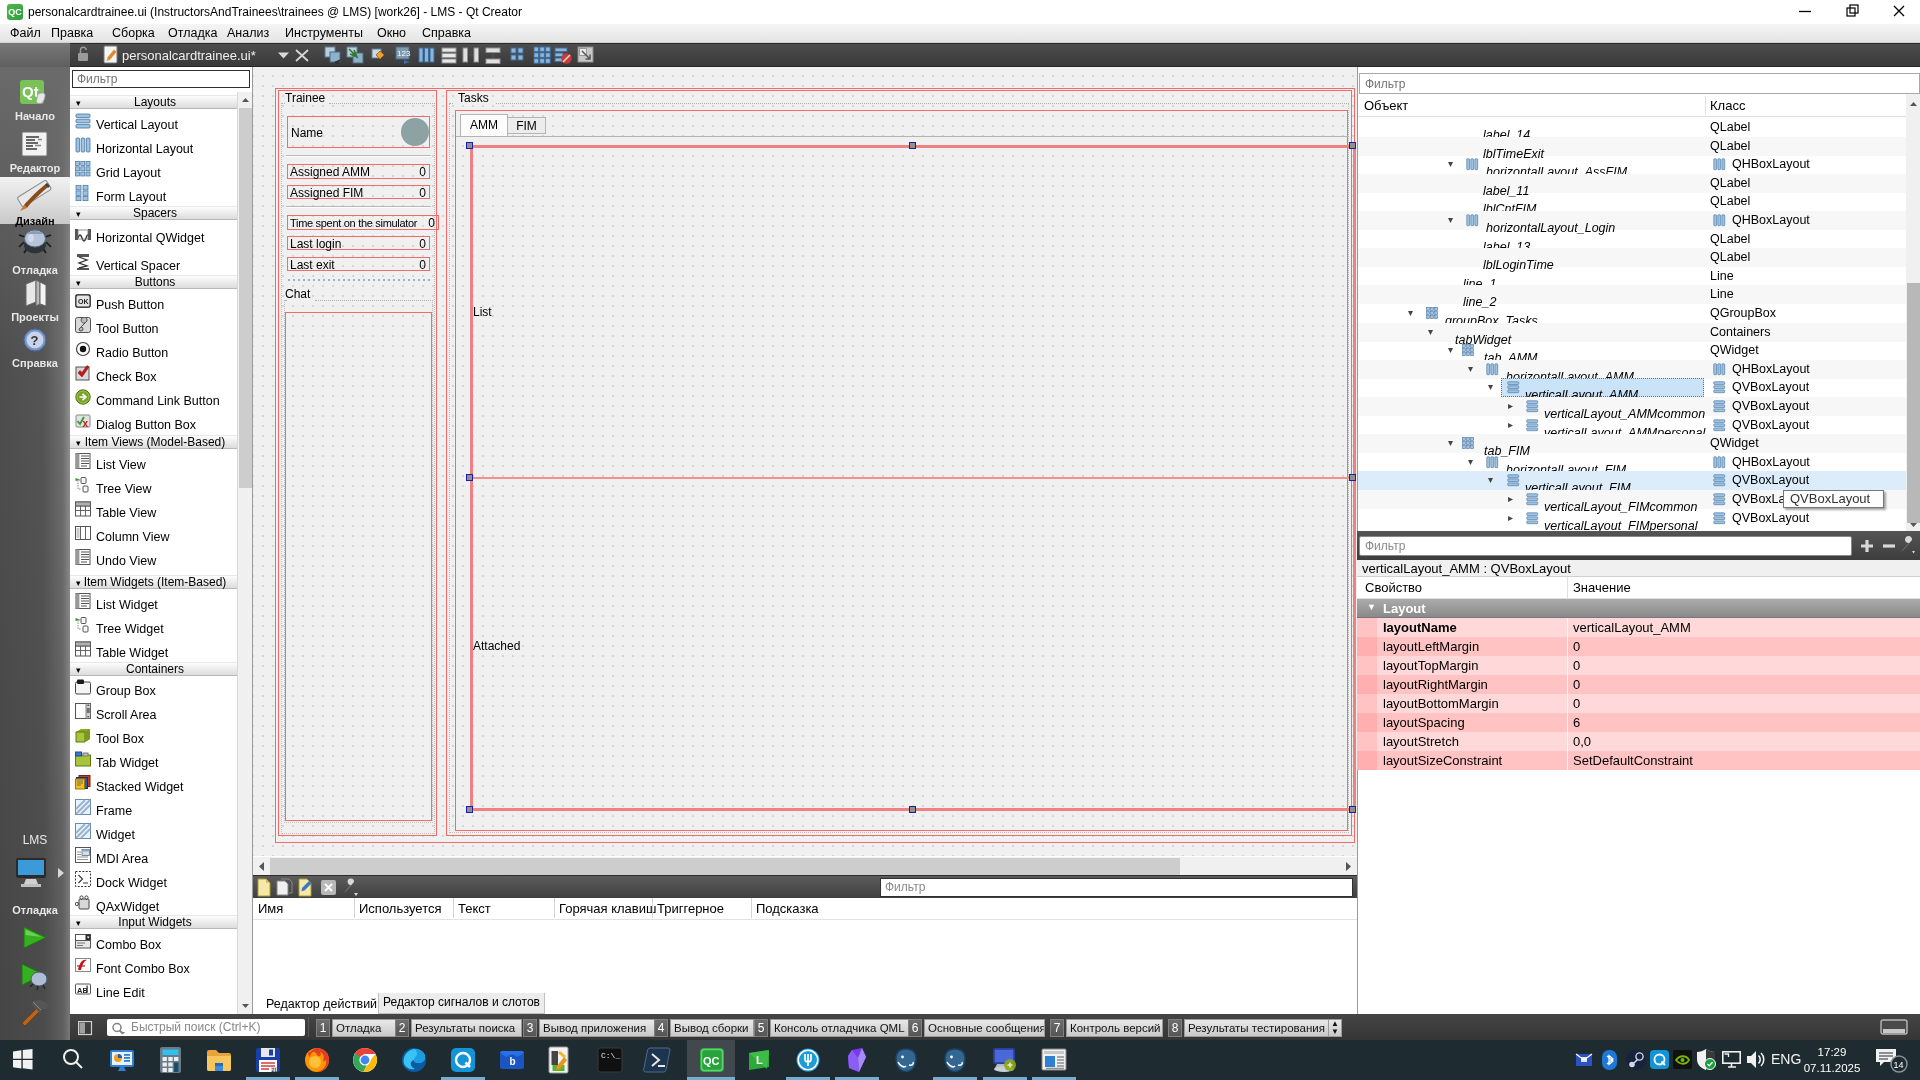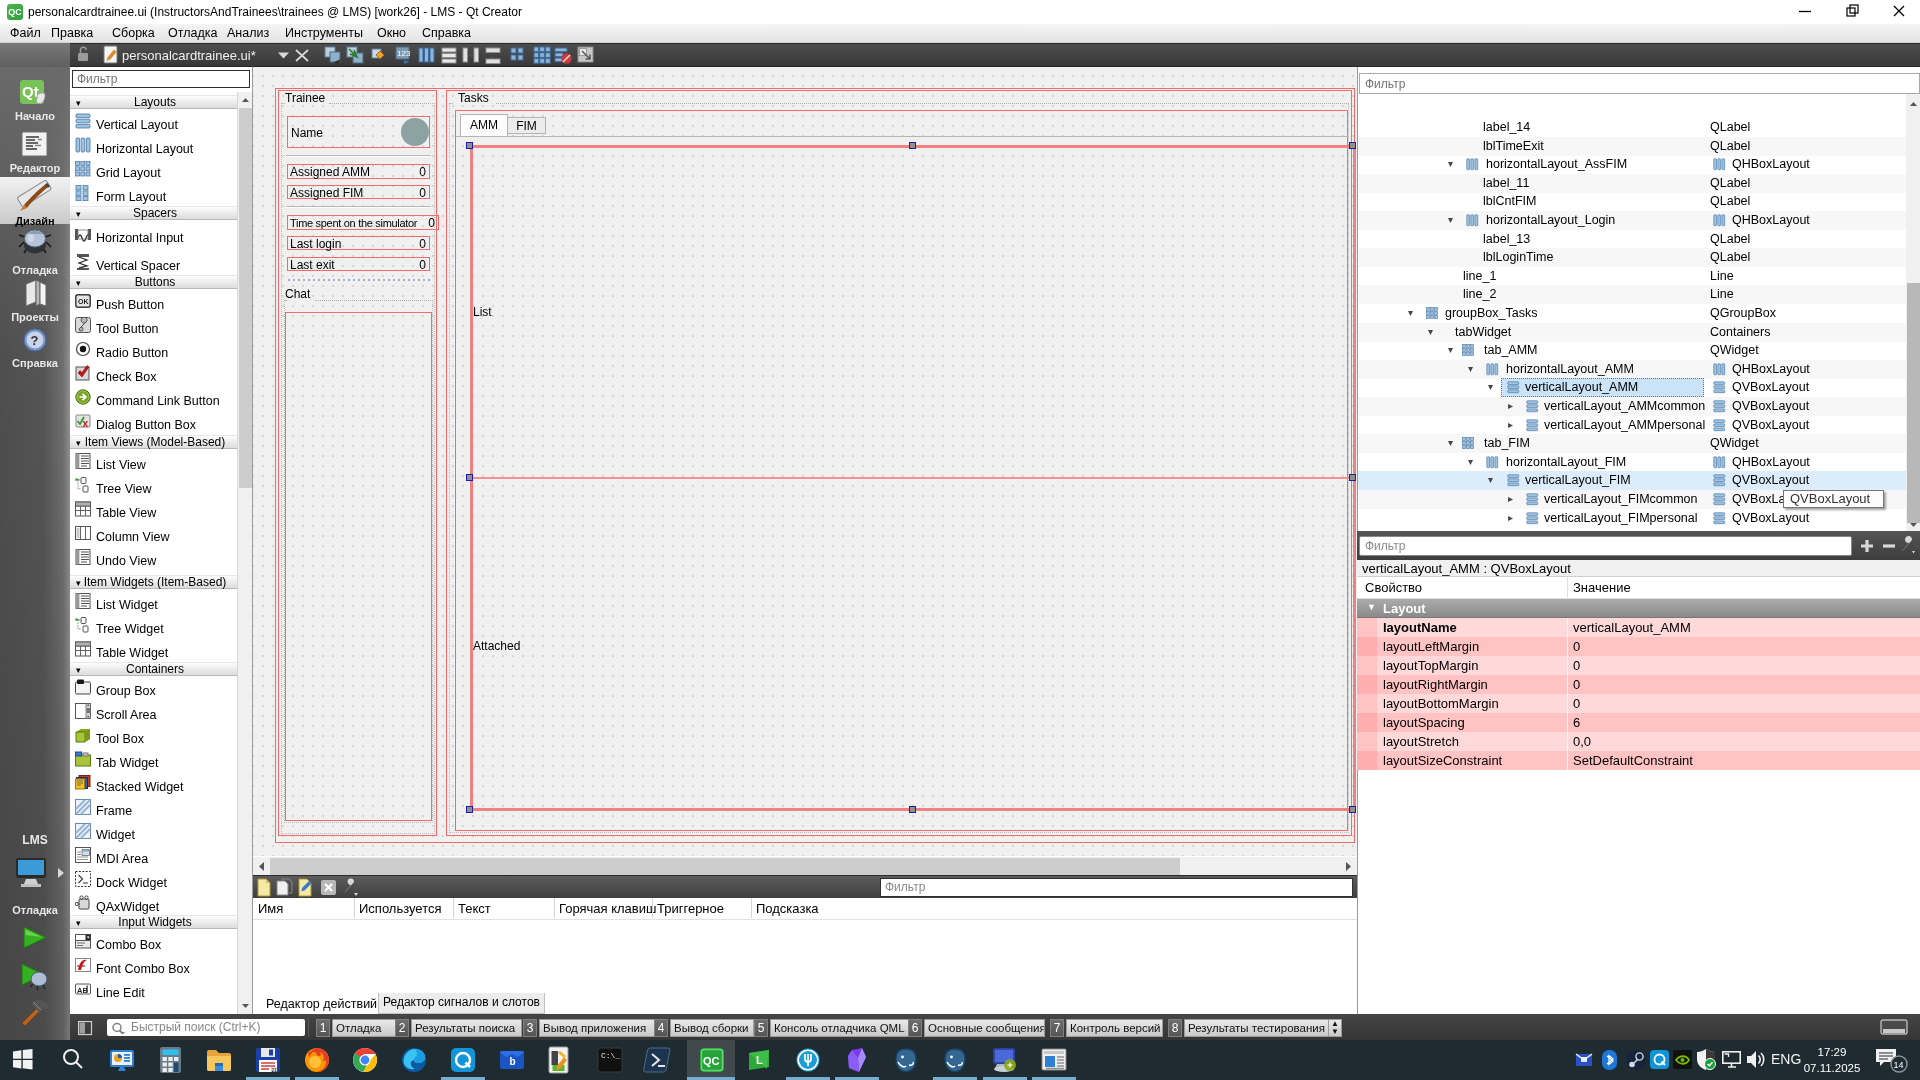--- a/index.html
+++ b/index.html
@@ -61,21 +61,21 @@
 #bottomtabs { left:253px; top:993px; width:1104px; height:21px; background:#fff; }
 #tabsig { position:absolute; left:125px; top:0px; width:167px; height:21px; background:#ececec; border:1px solid #c0c0c0; border-top:none; font-size:12px; text-align:center; line-height:19px; }
 #tabact { position:absolute; left:13px; top:4px; font-size:12.5px; }
 
 
 #rightpanel { left:1357px; top:67px; width:563px; height:947px; background:#ffffff; border-left:1px solid #9a9a9a; }
 #ofilter { left:1px; top:6px; width:561px; height:21px; border:1px solid #a8a8a8; font-size:12px; color:#8a8a8a; padding:2px 5px; background:#fff;}
 #ohdr { left:0; top:27px; width:563px; height:23px; border-bottom:1px solid #e0e0e0; font-size:13px; }
 .trow { position:absolute; left:0; width:548px; height:19px; font-size:12.5px; color:#000; }
 .trow.alt { background:#f7f7f7; }
-.trow .nm { position:absolute; top:2px; }
+.trow .nm { position:absolute; top:10px;font-style:italic; }
 .trow .cls { position:absolute; left:352px; top:2px; }
 .chv { position:absolute; top:3px; font-size:10px; color:#444; }
 .licon { position:absolute; top:3px; width:14px; height:13px; }
 #oscroll { left:548px; top:27px; width:15px; height:437px; background:#f0f0f0; }
 #othumb { position:absolute; left:1px; top:189px; width:13px; height:240px; background:#b8b8b8; }
 
 #propstrip { left:1357px; top:531px; width:563px; height:29px; background:linear-gradient(#555,#3d3d3d); }
 #pfilter { position:absolute; left:2px; top:5px; width:493px; height:20px; background:#fff; border:1px solid #888; border-radius:2px; font-size:12px; color:#8a8a8a; padding:2px 5px; }
 #ptitle { left:1357px; top:560px; width:563px; height:17px; background:#f0f0f0; border-bottom:1px solid #d0d0d0; font-size:13px; padding:1px 5px; }
 #phdr { left:1357px; top:577px; width:563px; height:22px; background:#fff; border-bottom:1px solid #e0e0e0; font-size:13px; }
@@ -295,21 +295,21 @@
       <path d="M13 3 q5 -4 12 0 l4 4 q-2 4 -6 3 l-3 4 l-8 -8 z" fill="#555"></path>
       <path d="M13 3 l8 8" stroke="#888" stroke-width="1"></path>
     </g>
   </svg>
   <div class="modelbl" style="top:43px">Начало</div>
   <div class="modelbl" style="top:95px">Редактор</div>
   <div class="modelbl" style="top:148px;color:#000">Дизайн</div>
   <div class="modelbl" style="top:197px">Отладка</div>
   <div class="modelbl" style="top:244px">Проекты</div>
   <div class="modelbl" style="top:290px">Справка</div>
-  <div class="modelbl" style="top:766px;font-weight:bold;font-size:12px">LMS</div>
+  <div class="modelbl" style="top:766px;font-weight:normal;font-size:12px">LMS</div>
   <div class="modelbl" style="top:837px">Отладка</div>
 </div>
 
 <svg width="0" height="0" style="position:absolute">
   <defs>
     <g id="i-vlay">
         <rect x="1" y="1" width="14" height="3.6" rx="1" fill="#9cc3e4" stroke="#46719c" stroke-width="0.8"></rect>
         <rect x="1" y="6.2" width="14" height="3.6" rx="1" fill="#9cc3e4" stroke="#46719c" stroke-width="0.8"></rect>
         <rect x="1" y="11.4" width="14" height="3.6" rx="1" fill="#9cc3e4" stroke="#46719c" stroke-width="0.8"></rect>
       </g>
@@ -483,21 +483,21 @@
     </svg>
     <div class="witem" style="top:99px">Grid Layout</div>
   <svg class="wicon" style="top:118px">
       <use href="#i-form"></use>
     </svg>
     <div class="witem" style="top:123px">Form Layout</div>
   <div class="cathdr" style="top:139px"><span class="chev">▾</span>Spacers</div>
   <svg class="wicon" style="top:159px">
       <use href="#i-hspc"></use>
     </svg>
-    <div class="witem" style="top:164px">Horizontal Input</div>
+    <div class="witem" style="top:164px">Horizontal QWidget</div>
   <svg class="wicon" style="top:187px">
       <use href="#i-vspc"></use>
     </svg>
     <div class="witem" style="top:192px">Vertical Spacer</div>
   <div class="cathdr" style="top:208px"><span class="chev">▾</span>Buttons</div>
   <svg class="wicon" style="top:226px">
       <use href="#i-push"></use>
     </svg>
     <div class="witem" style="top:231px">Push Button</div>
   <svg class="wicon" style="top:250px">
@@ -734,20 +734,25 @@
   <div class="asep" style="left:498px"></div>
   <div id="acthdrline"></div>
 </div>
 <div class="abs" id="bottomtabs">
   <span class="abs" id="tabact">Редактор действий</span>
   <div class="abs" id="tabsig">Редактор сигналов и слотов</div>
 </div>
 
 <div class="abs" id="rightpanel">
   <input class="abs" id="ofilter" placeholder="Фильтр" style="">
+  <div class="abs" id="ohdr">
+    <span class="abs" style="left:6px;top:4px">Объект</span>
+    <span class="abs" style="left:352px;top:4px">Класс</span>
+    <div class="abs" style="left:347px;top:2px;width:1px;height:19px;background:#e0e0e0"></div>
+  </div>
   <div class="trow" style="top:51px">
       <span class="nm" style="left:125px">label_14</span>
       <span class="cls">QLabel</span>
     </div>
   <div class="trow alt" style="top:70px">
       <span class="nm" style="left:125px">lblTimeExit</span>
       <span class="cls">QLabel</span>
     </div>
   <div class="trow" style="top:88px">
       <span class="chv" style="left:90px">▾</span>

